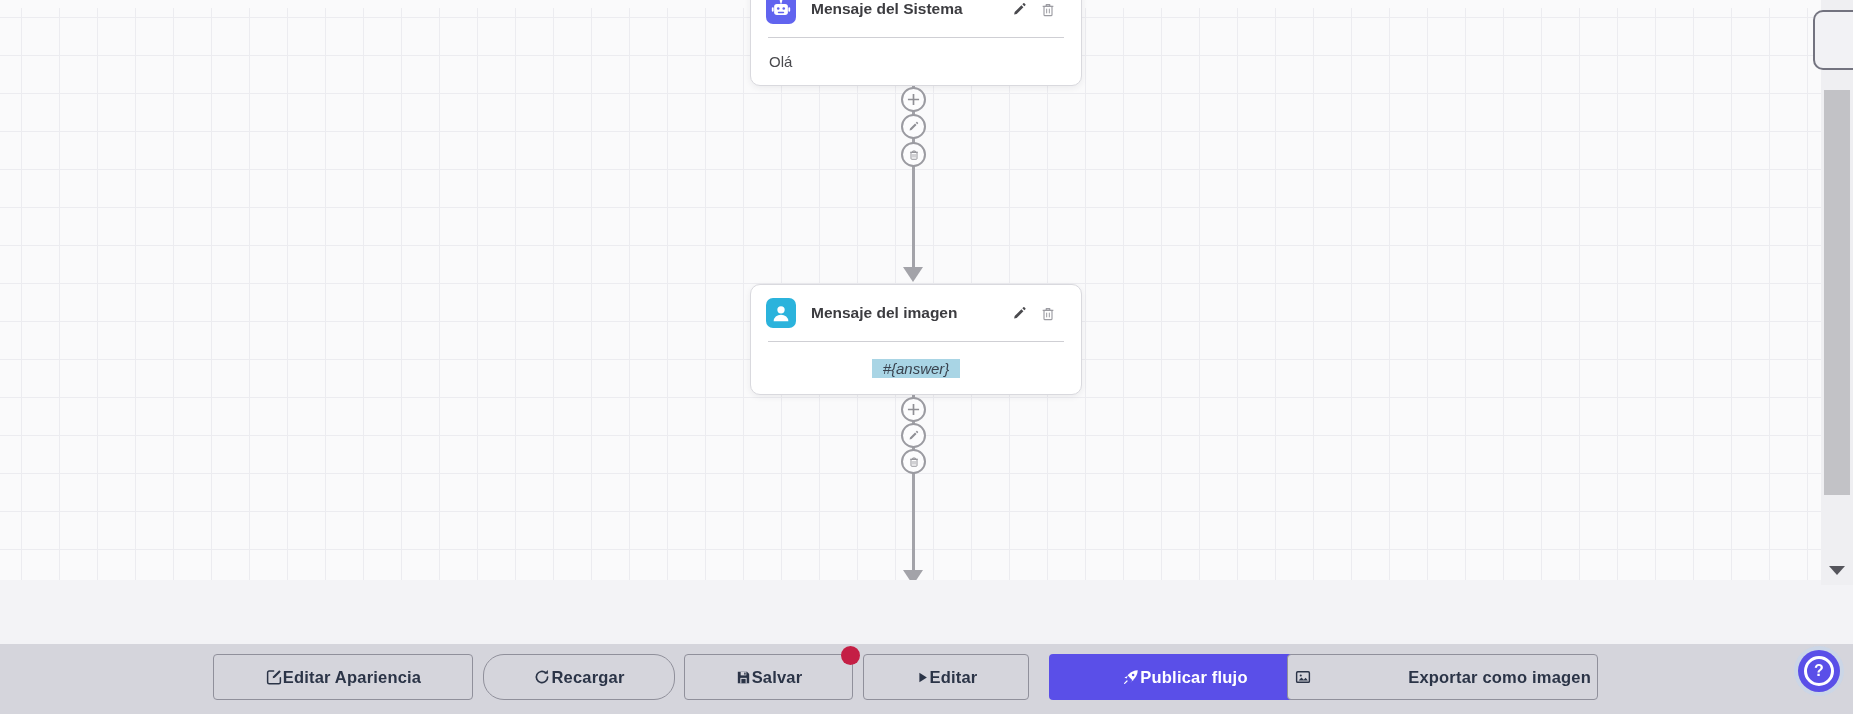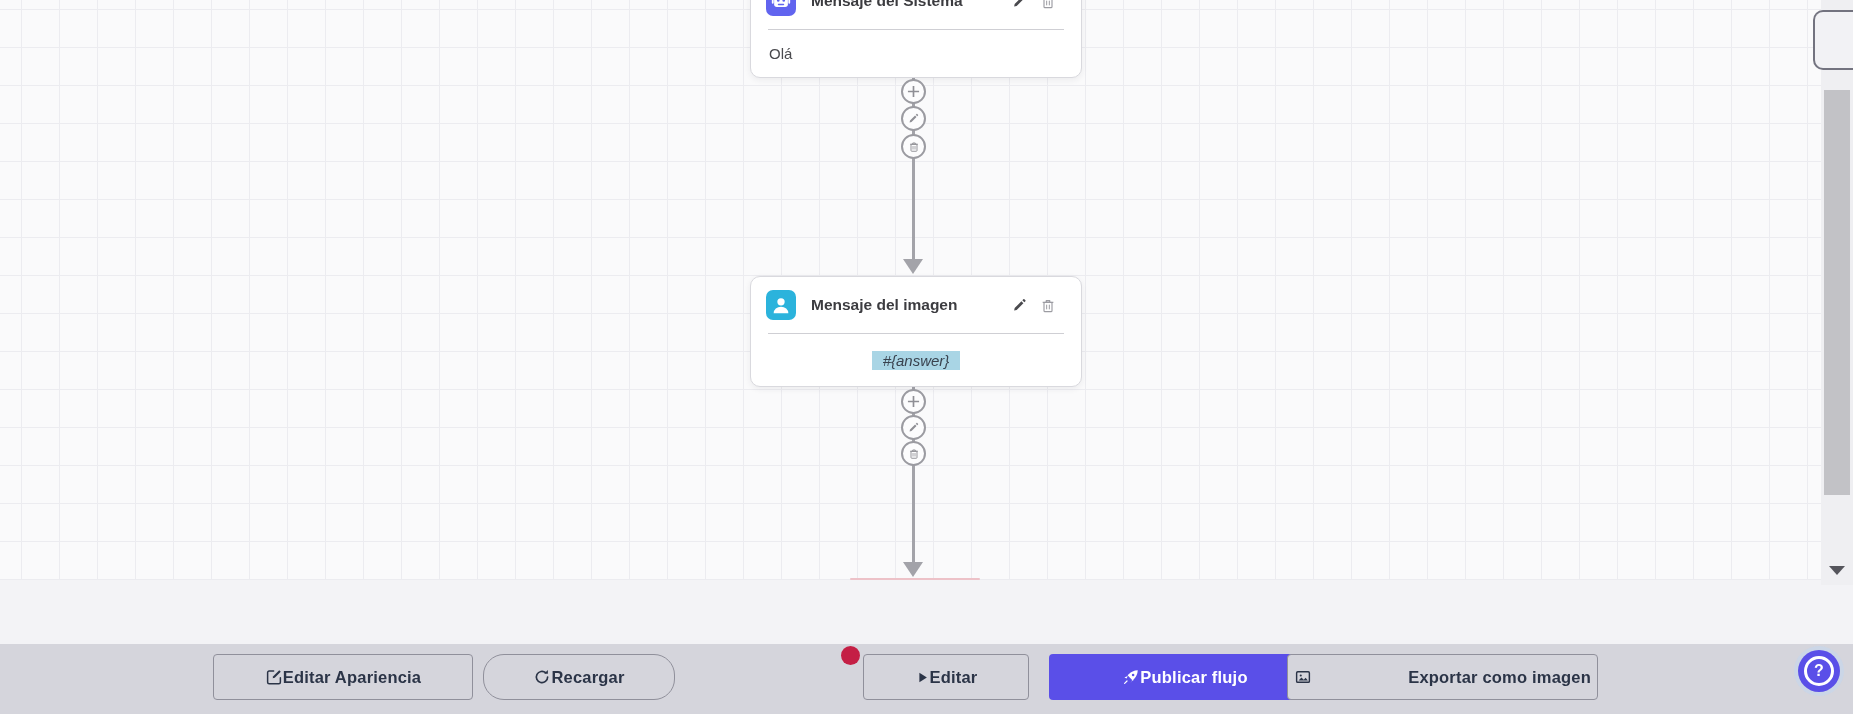--- a/index.html
+++ b/index.html
@@ -5,21 +5,21 @@
   html,body{margin:0;padding:0;}
   body{
     position:relative;
     width:1853px;height:714px;
     overflow:hidden;
     font-family:"Liberation Sans",sans-serif;
     background:#fafafb;
   }
   
   .flow-canvas{
-    position:absolute;left:0;top:0;width:1853px;height:580px;
+    position:absolute;left:0;top:8px;width:1853px;height:580px;
     background-color:#fafafb;
     background-image:
       linear-gradient(#ececf0 1px, transparent 1px),
       linear-gradient(90deg,#ececf0 1px, transparent 1px);
     background-size:38px 38px;
     background-position:21px 9px;
   }
   .canvas-footer-spacer{
     position:absolute;left:0;top:580px;width:1853px;height:64px;
     background:#f3f3f6;
@@ -275,20 +275,30 @@
   </button>
 
   <button class="tb-btn btn-recargar">
     <svg width="18" height="18" viewBox="0 0 24 24">
       <path d="M19.5 12a7.5 7.5 0 1 1-2.6-5.7" stroke="#2b3447" stroke-width="2.2" fill="none" stroke-linecap="round"></path>
       <path d="M19.8 2.5v5h-5z" fill="#2b3447"></path>
     </svg>
     <span>Recargar</span>
   </button>
 
+  <button class="tb-btn btn-salvar">
+    <svg width="17" height="17" viewBox="0 0 24 24">
+      <path d="M4 4h13l3 3v13H4z" fill="#2b3447"></path>
+      <rect x="8" y="4" width="8" height="5" fill="#d5d5dc"></rect>
+      <rect x="13" y="5" width="2" height="3" fill="#2b3447"></rect>
+      <rect x="7.5" y="12.5" width="9" height="7.5" fill="#d5d5dc"></rect>
+      <rect x="9" y="14" width="6" height="6" fill="#2b3447"></rect>
+    </svg>
+    <span>Salvar</span>
+  </button>
 
   <button class="tb-btn btn-prueba">
     <svg width="15" height="15" viewBox="0 0 24 24">
       <path d="M7 4.5l12 7.5-12 7.5z" fill="#2b3447"></path>
     </svg>
     <span>Editar</span>
   </button>
 
   <button class="tb-btn btn-publicar primary">
     <svg width="18" height="18" viewBox="0 0 24 24">

